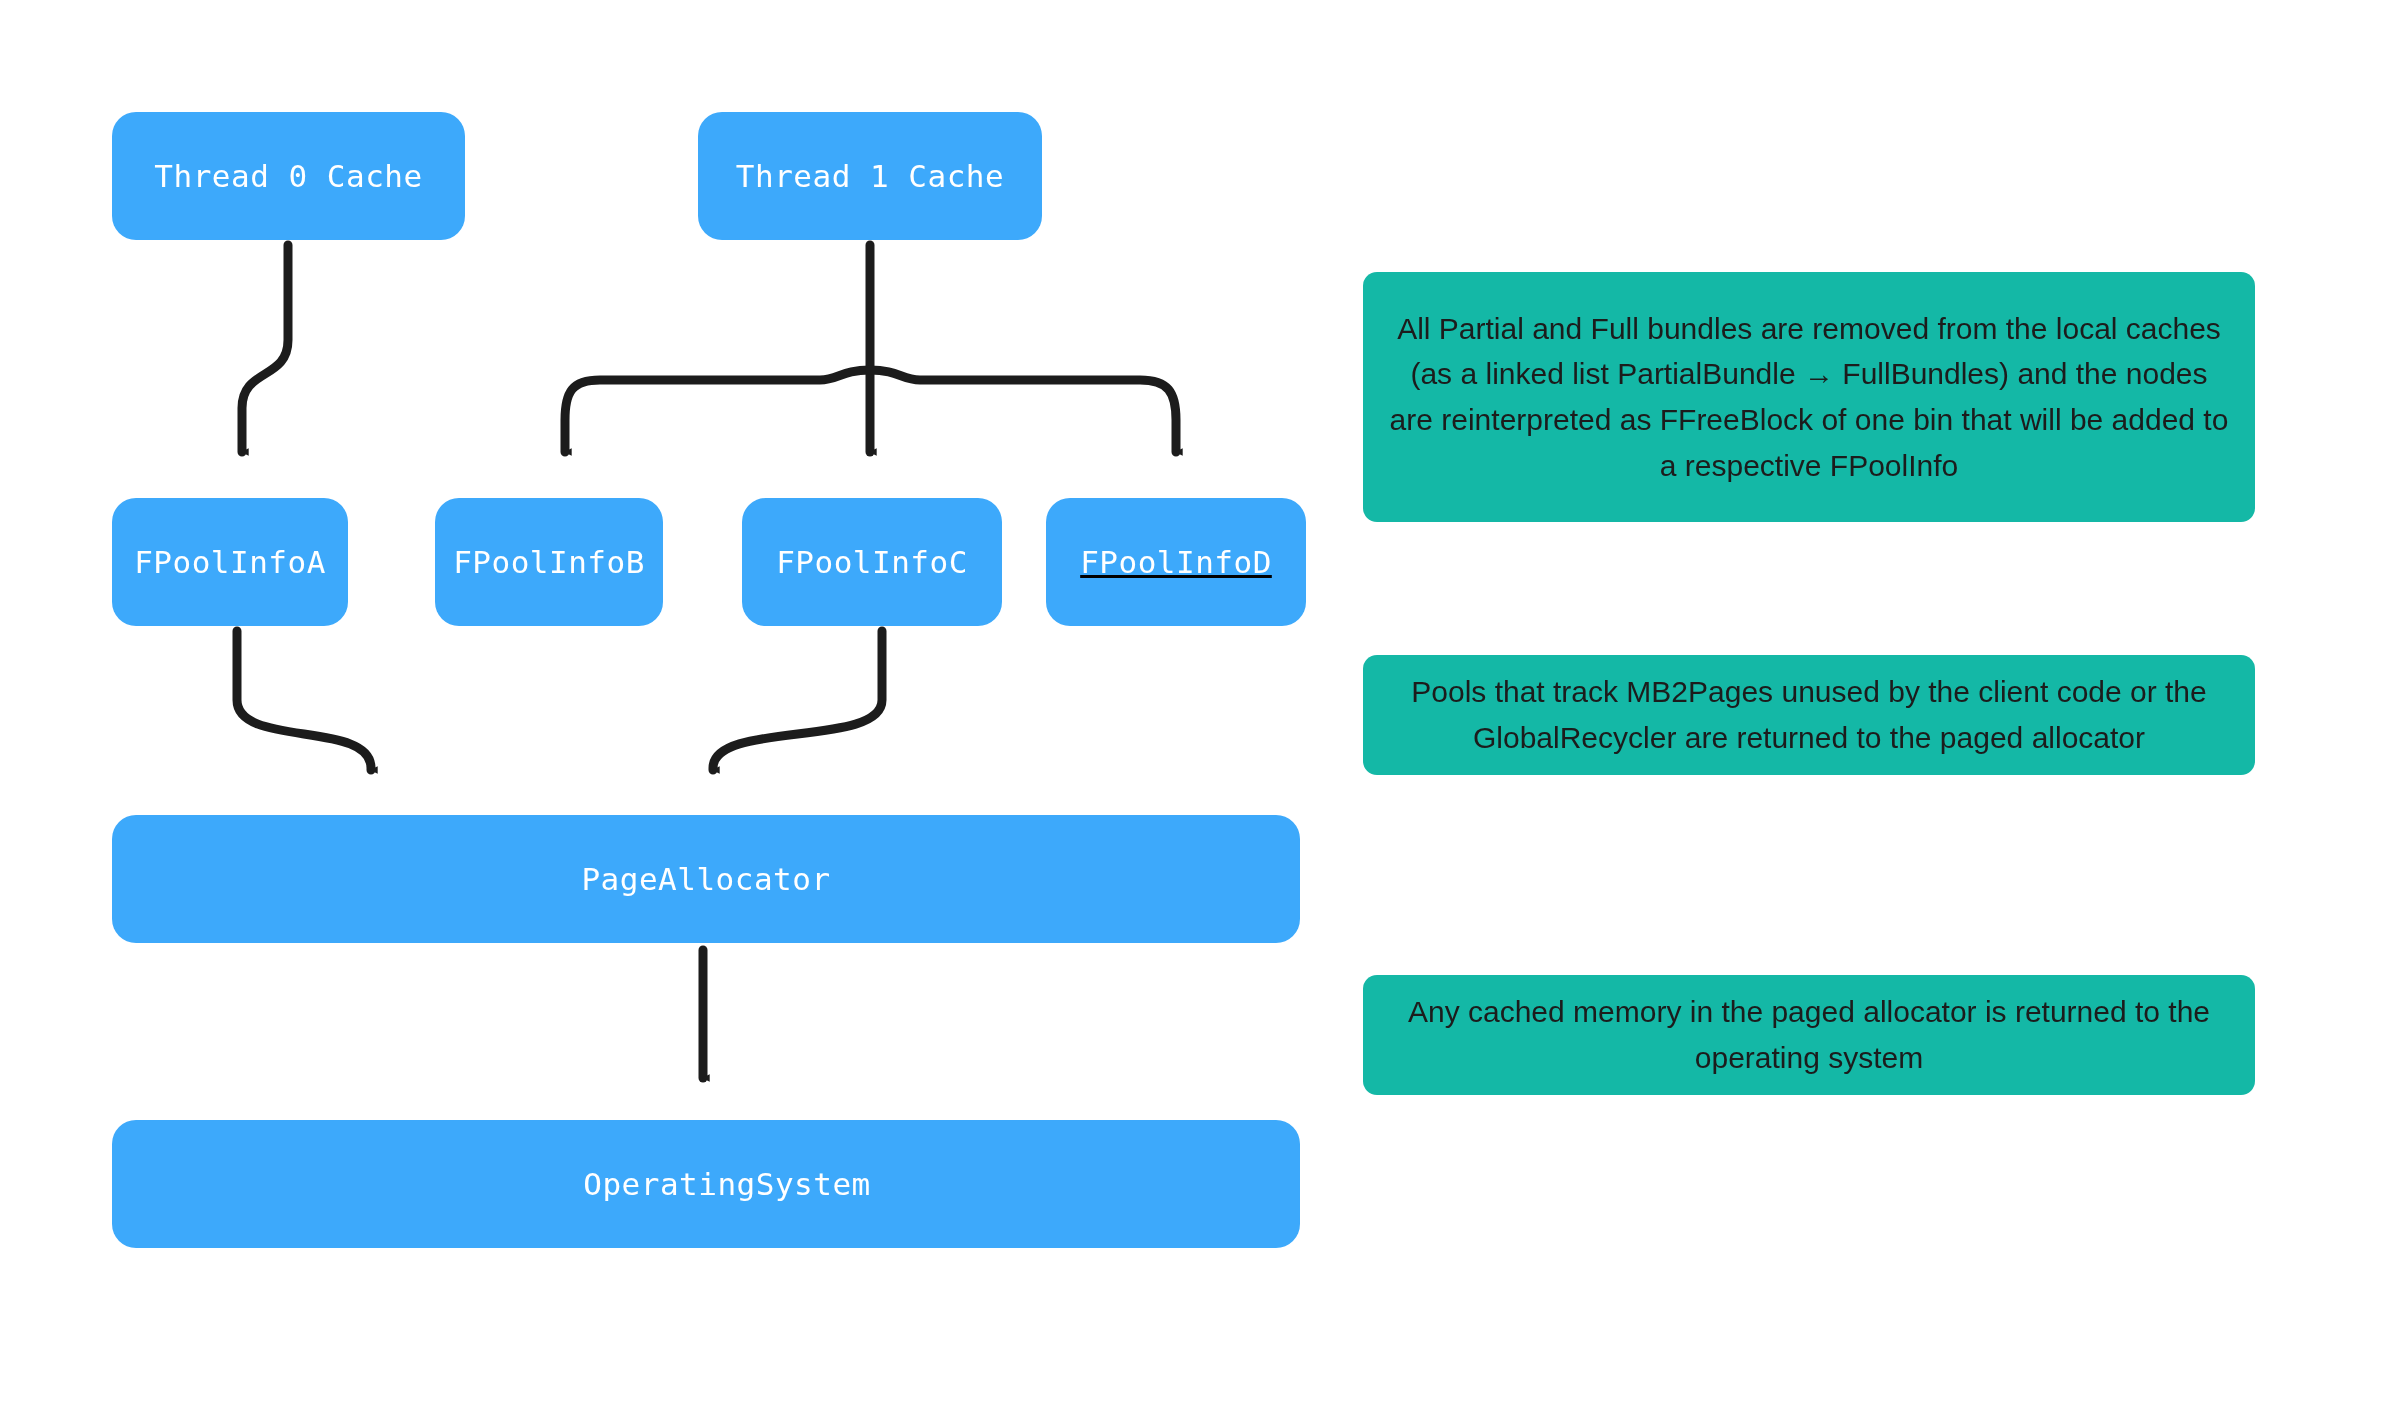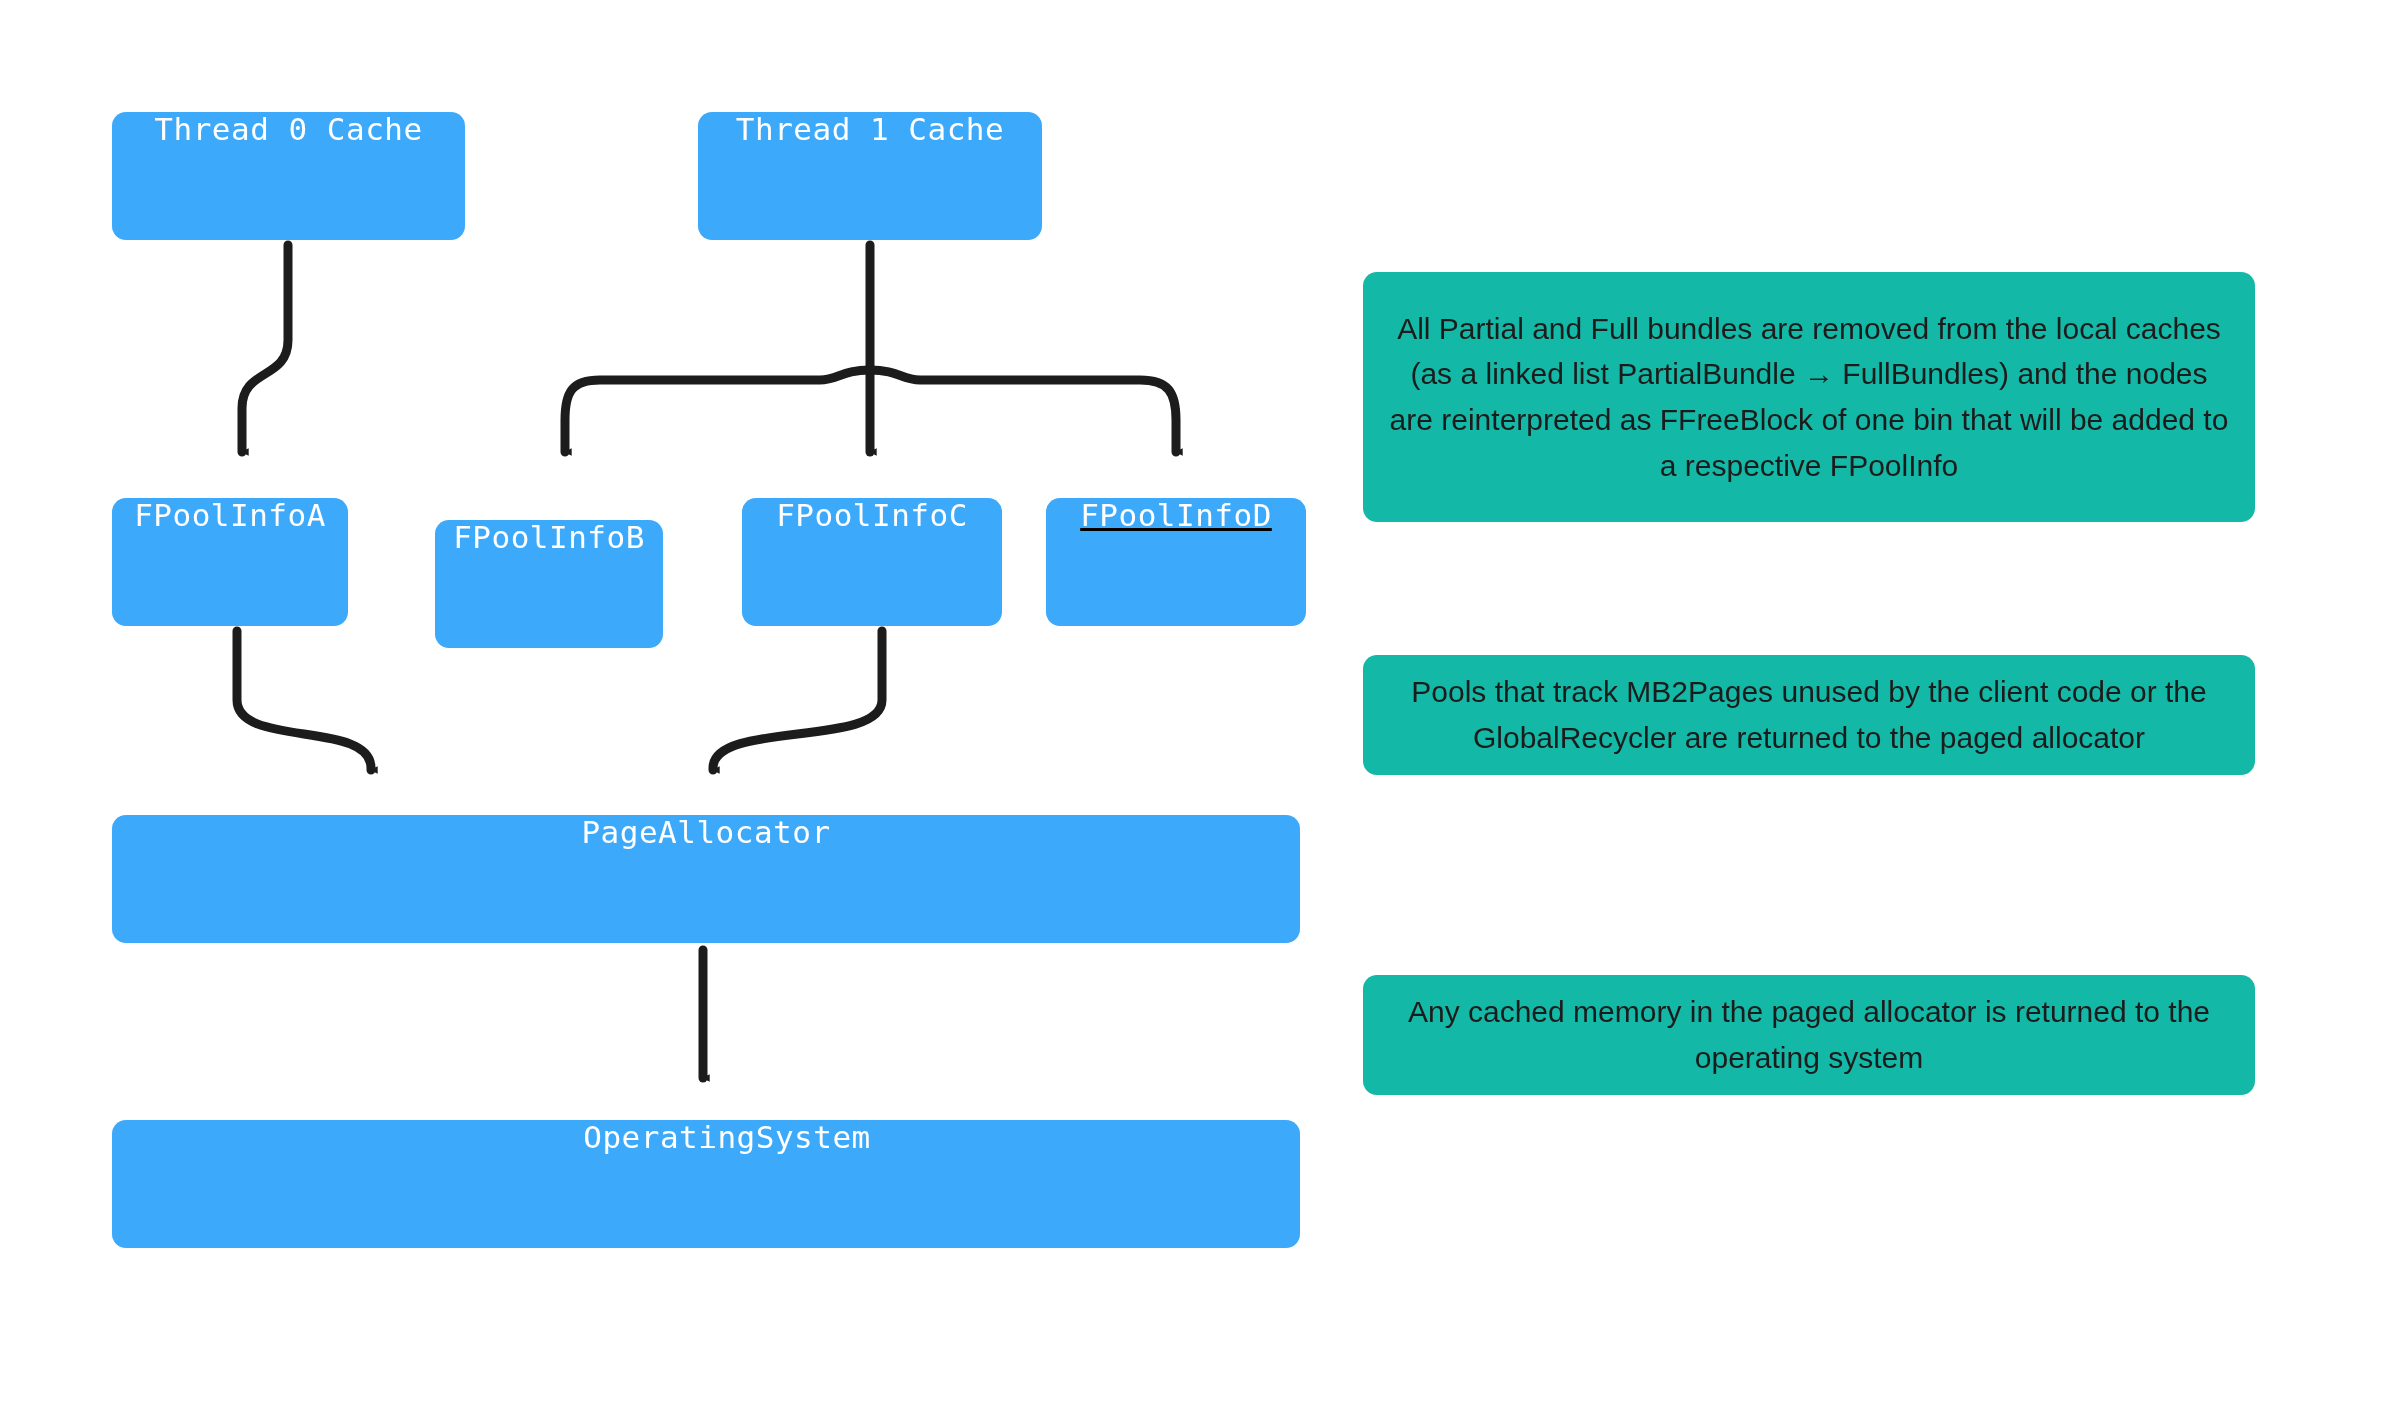--- a/index.html
+++ b/index.html
@@ -34,23 +34,24 @@
     height: 1408px;
     z-index: 1;
     pointer-events: none;
   }
 
   
   .node {
     position: absolute;
     z-index: 2;
     box-sizing: border-box;
-    border-radius: 14px;
+    border-radius: 24px;
     background: #3da9fb;
     display: flex;
+    align-items: center;
     justify-content: center;
     text-align: center;
   }
   .node-label {
     font-family: "DejaVu Sans Mono", "Liberation Mono", monospace;
     font-size: 31px;
     font-weight: 400;
     color: #ffffff;
     letter-spacing: 0.5px;
     line-height: 1.1;
@@ -132,21 +133,21 @@
   </div>
 
   <div class="node" style="left:698px; top:112px; width:344px; height:128px;">
     <span class="node-label">Thread 1 Cache</span>
   </div>
 
   <div class="node" style="left:112px; top:498px; width:236px; height:128px;">
     <span class="node-label">FPoolInfoA</span>
   </div>
 
-  <div class="node" style="left:435px; top:498px; width:228px; height:128px;margin-top:22px;">
+  <div class="node" style="left:435px; top:498px; width:228px; height:128px;">
     <span class="node-label">FPoolInfoB</span>
   </div>
 
   <div class="node" style="left:742px; top:498px; width:260px; height:128px;">
     <span class="node-label">FPoolInfoC</span>
   </div>
 
   <div class="node" style="left:1046px; top:498px; width:260px; height:128px;text-decoration:underline;">
     <span class="node-label">FPoolInfoD</span>
   </div>

